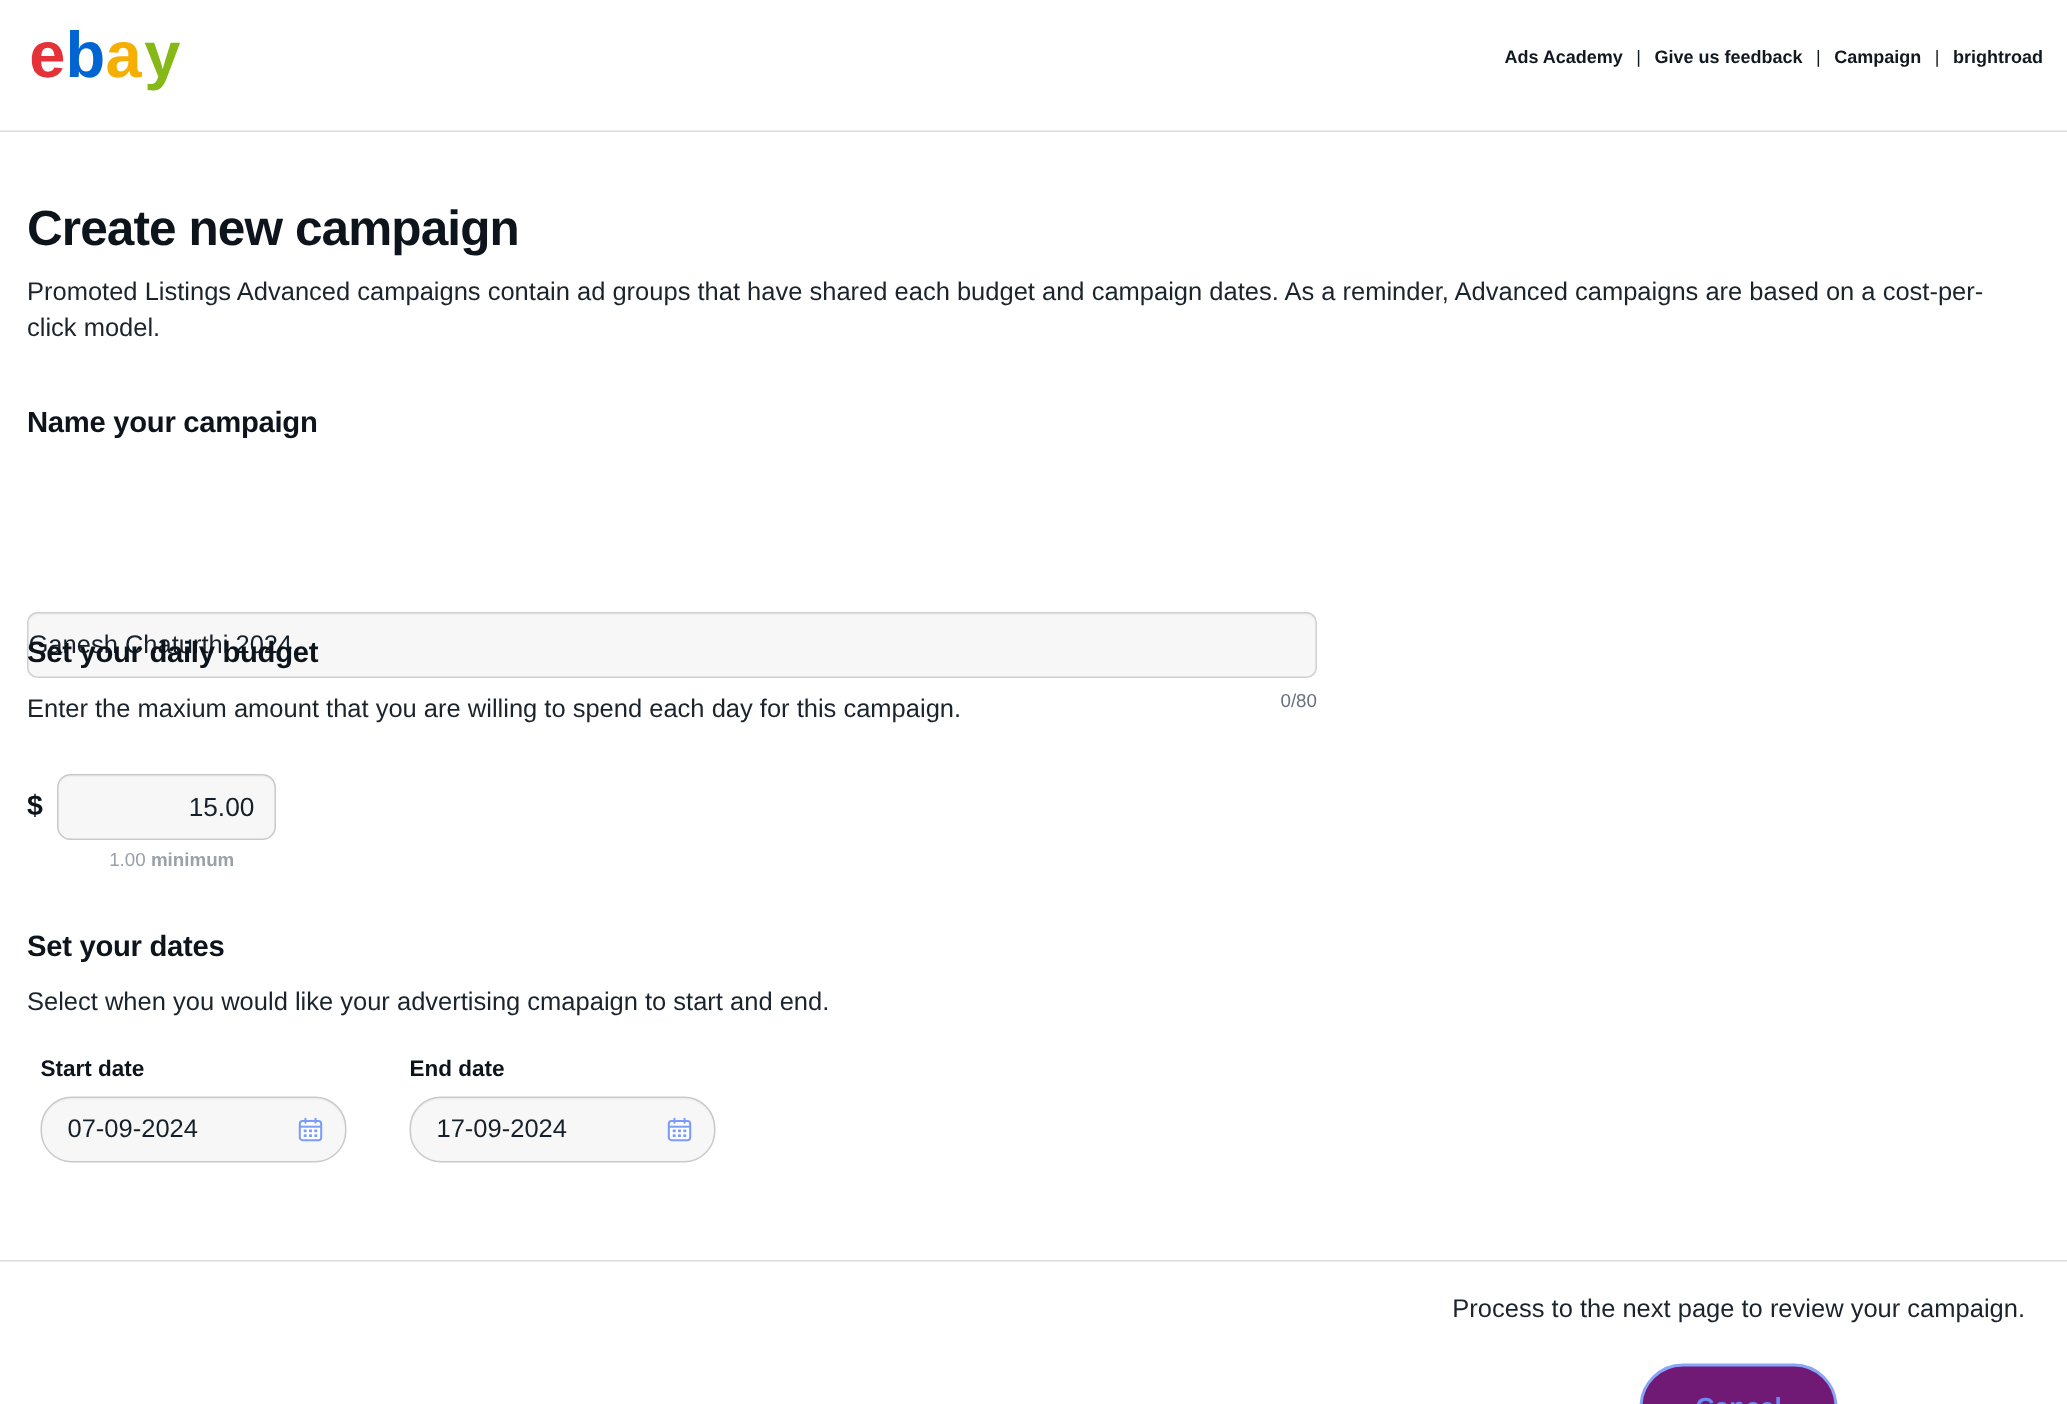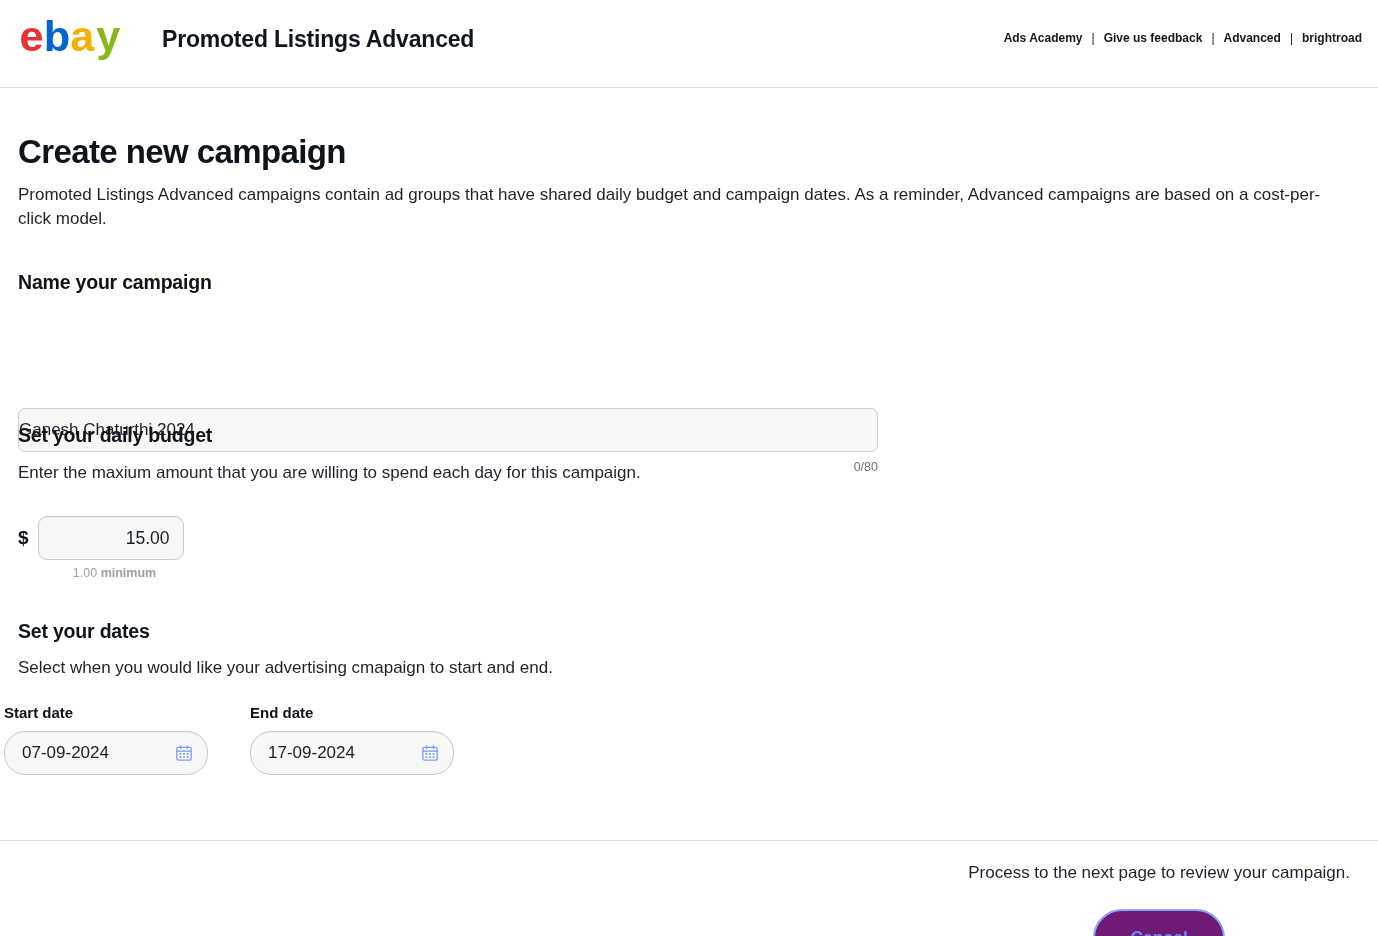--- a/index.html
+++ b/index.html
@@ -186,21 +186,21 @@
     color: #9aa1a9;
   }
   .budget-hint b { font-weight: bold; }
 
   
   #sec-dates-head { top: 532px; }
   #sec-dates-sub  { top: 570px; }
 
   .dates-row {
     position: absolute;
-    left: 4px; top: 616px;
+    left: 27px; top: 616px;
     display: flex;
     gap: 42px;
   }
 
   .date-field { display: flex; flex-direction: column; }
 
   .date-label {
     font-size: 15px;
     font-weight: bold;
     color: #0d141c;
@@ -284,38 +284,37 @@
 
   <div class="header">
 
     <div class="header-left">
       <svg class="ebay-logo" viewBox="0 0 300 120" aria-label="ebay">
         <text x="0" y="92" font-family="Liberation Sans, sans-serif" font-size="104" font-weight="bold" fill="#e53238" letter-spacing="-5">e</text>
         <text x="58" y="92" font-family="Liberation Sans, sans-serif" font-size="104" font-weight="bold" fill="#0064d2" letter-spacing="-5">b</text>
         <text x="122" y="92" font-family="Liberation Sans, sans-serif" font-size="104" font-weight="bold" fill="#f5af02" letter-spacing="-5">a</text>
         <text x="184" y="92" font-family="Liberation Sans, sans-serif" font-size="104" font-weight="bold" fill="#86b817" letter-spacing="-5">y</text>
       </svg>
-      <div class="header-title">Promoted Listings Advanced</div>
     </div>
 
     <div class="header-nav">
       <a href="#">Ads Academy</a>
       <span class="nav-sep">|</span>
       <a href="#">Give us feedback</a>
       <span class="nav-sep">|</span>
-      <a href="#">Advanced</a>
+      <a href="#">Campaign</a>
       <span class="nav-sep">|</span>
       <a href="#">brightroad</a>
     </div>
   </div>
 
   <div class="main">
 
     <div class="page-title">Create new campaign</div>
-    <div class="page-desc">Promoted Listings Advanced campaigns contain ad groups that have shared daily budget and campaign dates. As a reminder, Advanced campaigns are based on a cost-per-click model.</div>
+    <div class="page-desc">Promoted Listings Advanced campaigns contain ad groups that have shared each budget and campaign dates. As a reminder, Advanced campaigns are based on a cost-per-click model.</div>
 
     <div class="section-head" id="sec-name-head">Name your campaign</div>
 
     <input class="name-input" type="text" value="Ganesh Chaturthi 2024" style="">
 
     <div class="char-counter">0/80</div>
 
     <div class="section-head" id="sec-budget-head">Set your daily budget</div>
     <div class="section-sub" id="sec-budget-sub">Enter the maxium amount that you are willing to spend each day for this campaign.</div>
 

